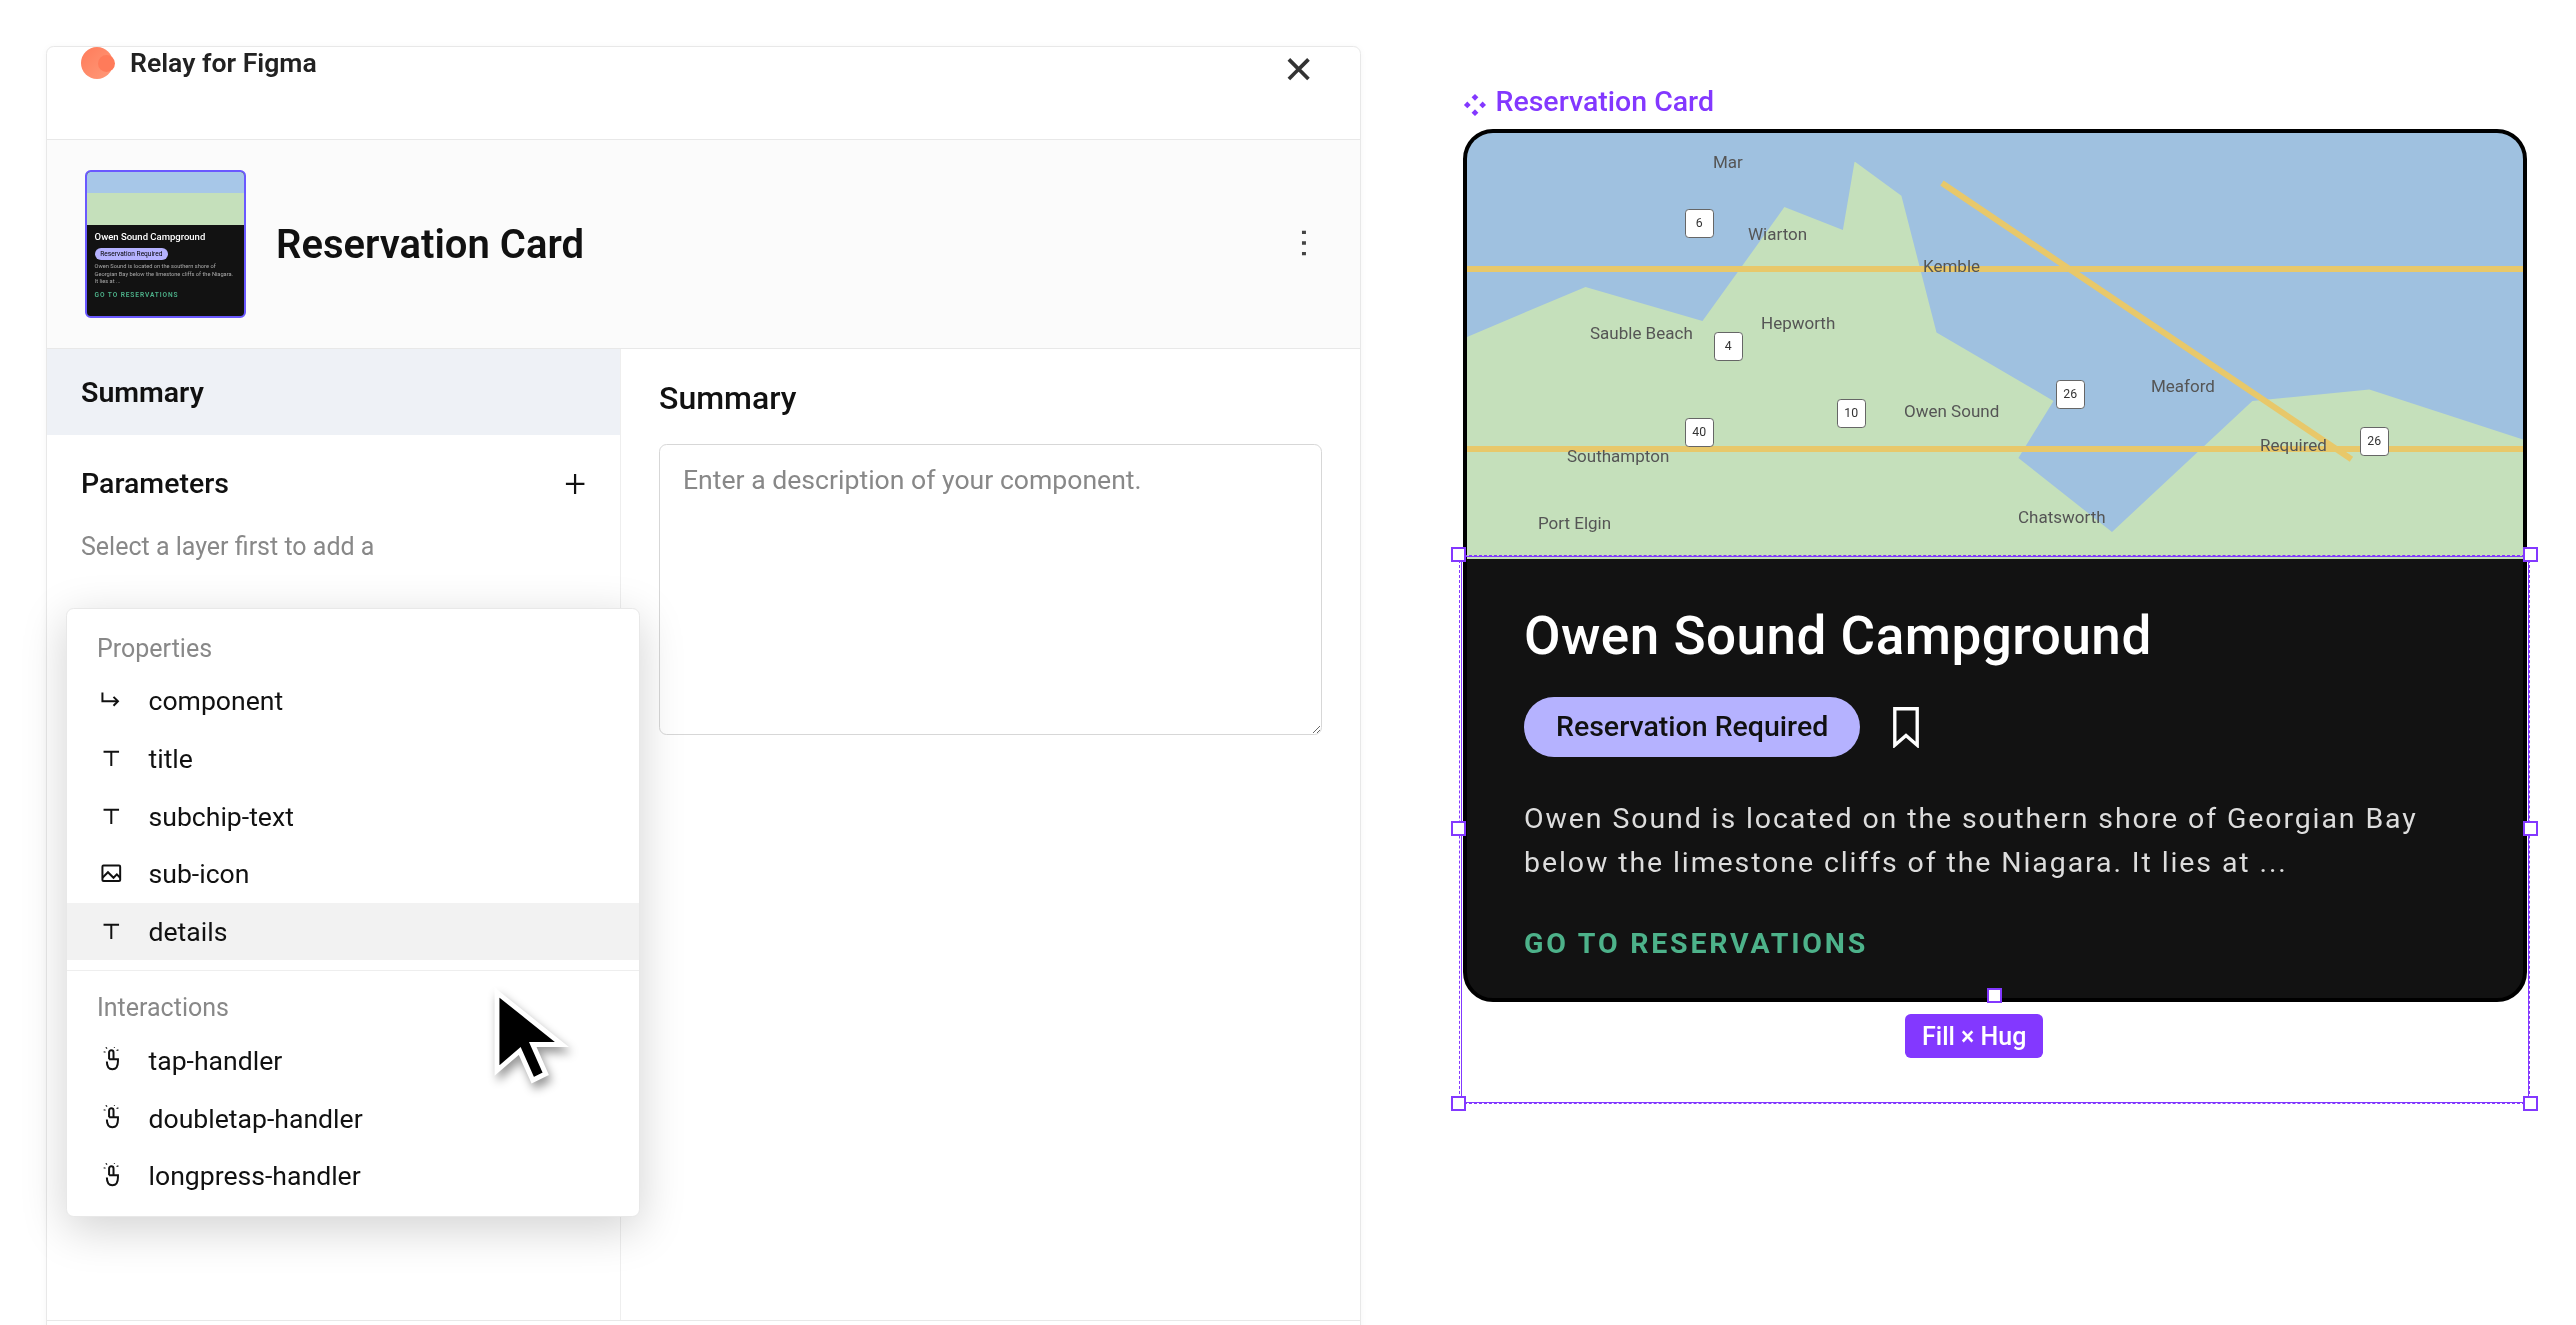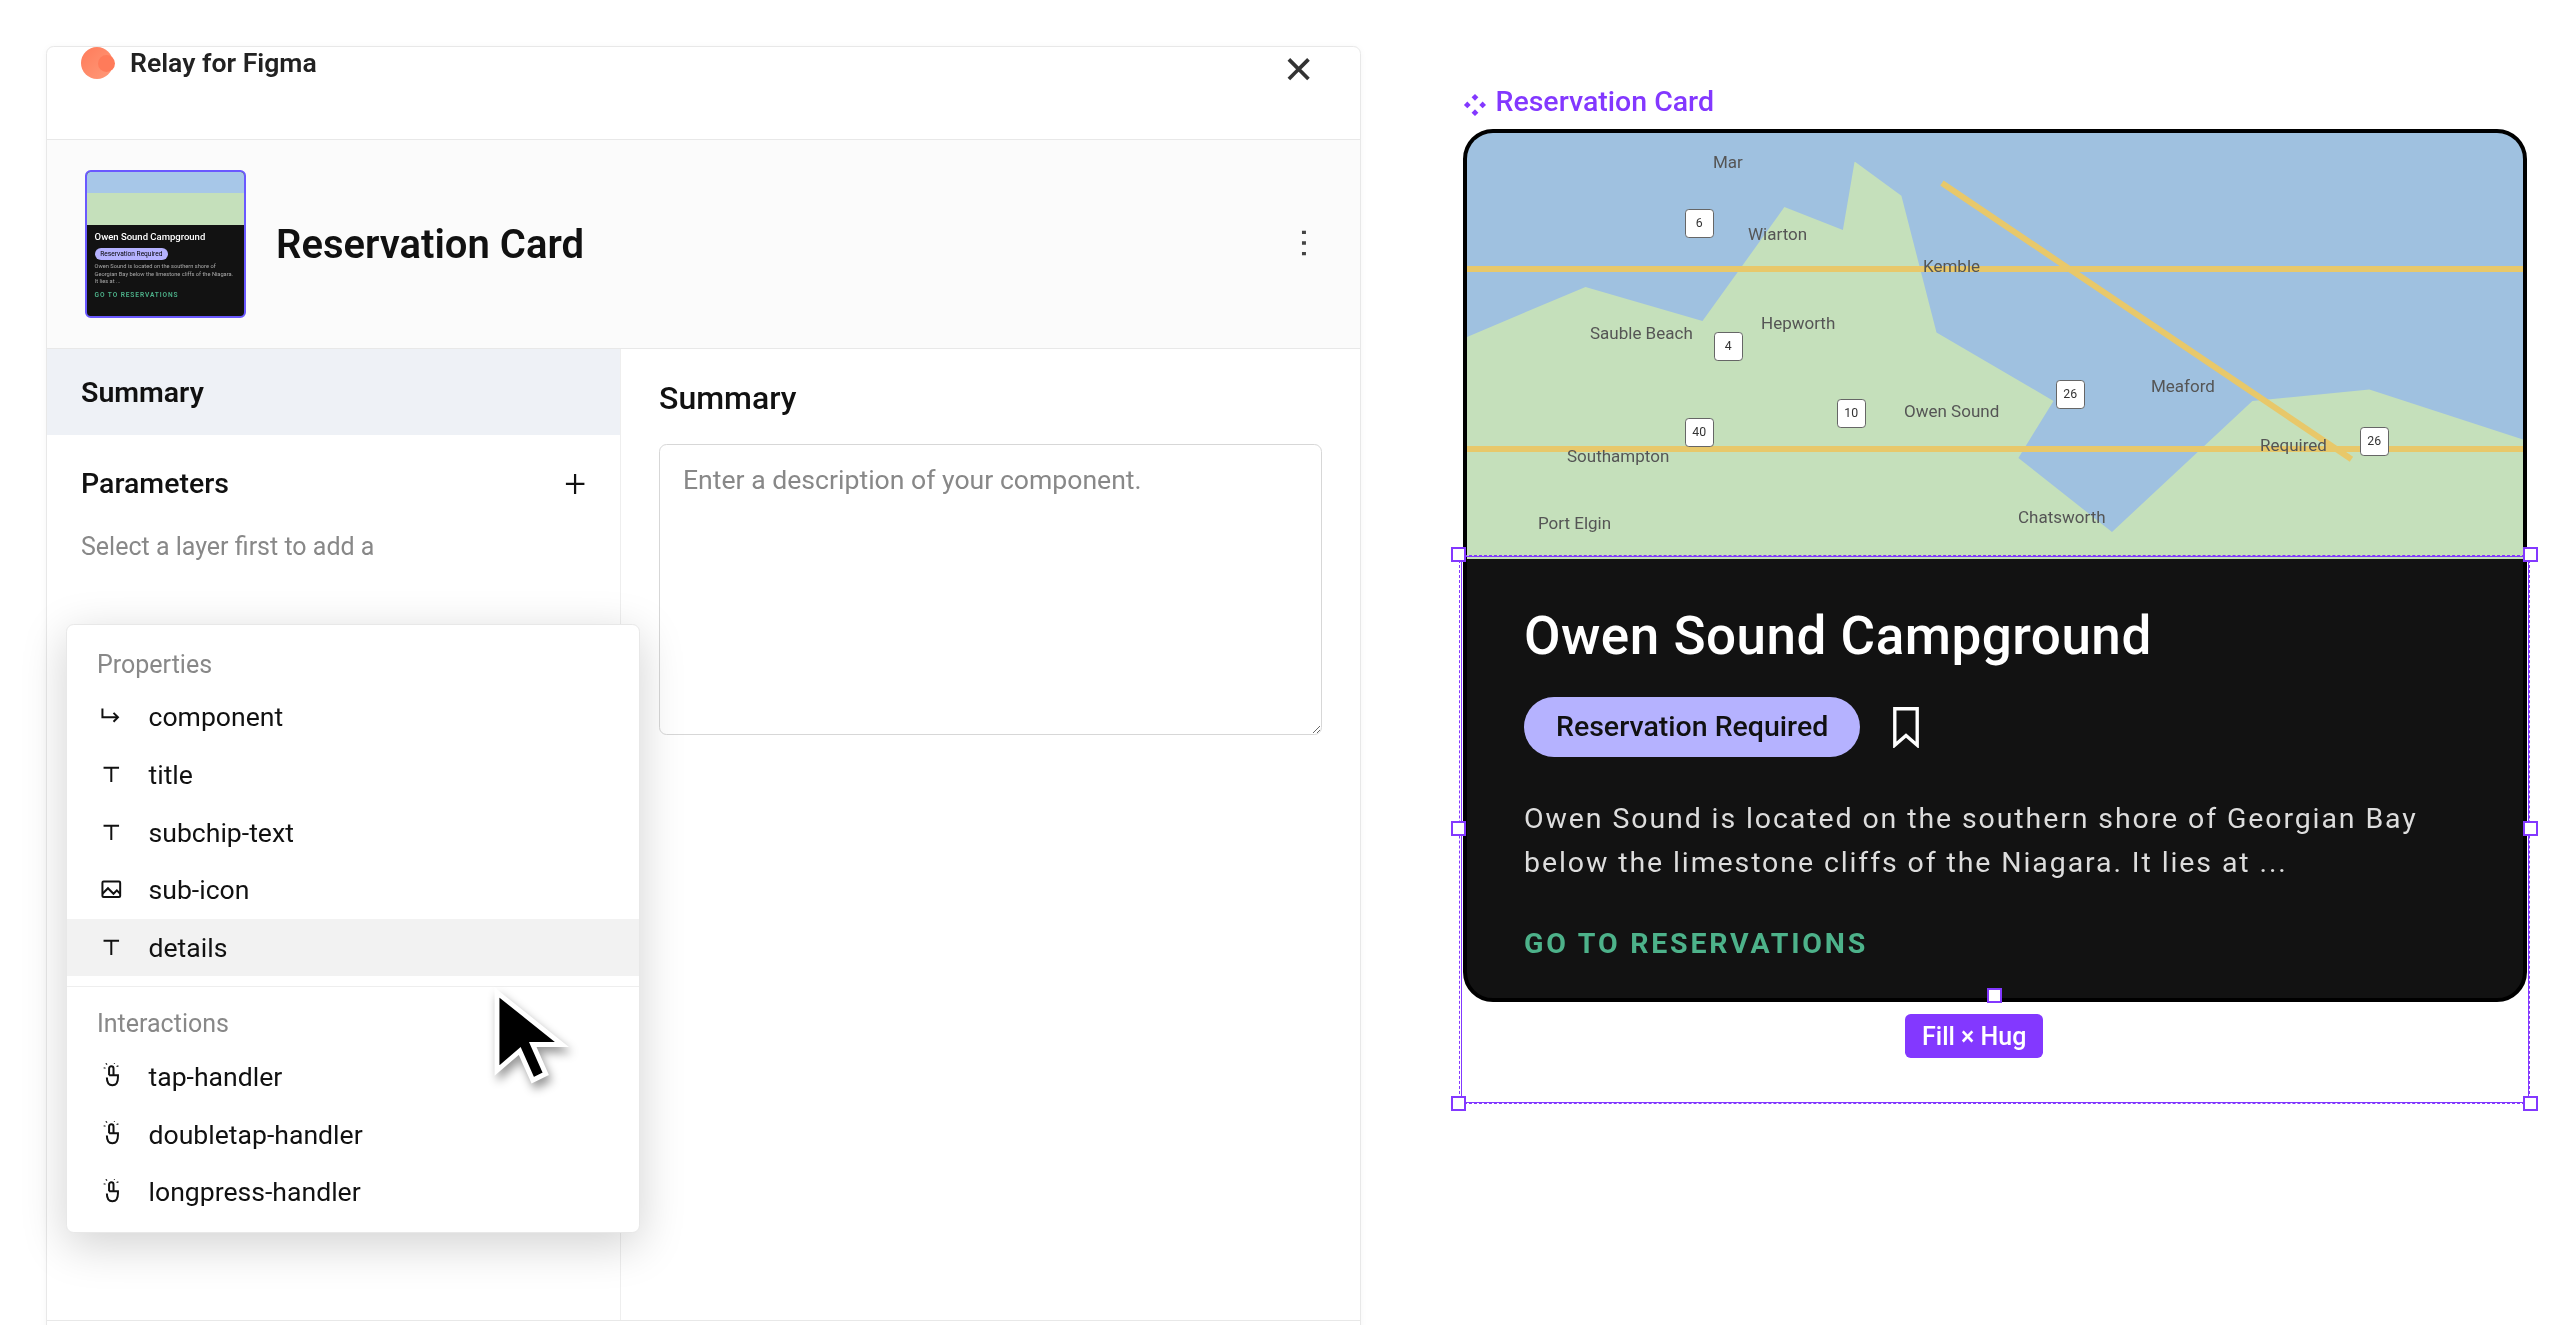--- a/index.html
+++ b/index.html
@@ -131,21 +131,21 @@
   border-top: 1.9px solid #e8e8e8;
   height: 104px;
   display:flex;align-items:center;justify-content:center;
   gap:17px;
 }
 
 
 .popover {
   position:absolute;
   left: 66px;
-  top: 624px;
+  top: 608px;
   width: 574px;
   background:#fff;
   border:0.9px solid #e8e8e8;
   border-radius: 7.6px;
   box-shadow: 0 11.4px 46px rgba(0,0,0,0.18);
   padding: 11.4px 0;
   z-index: 20;
 }
 .group-label {
   padding: 13.3px 30px 9.5px;

